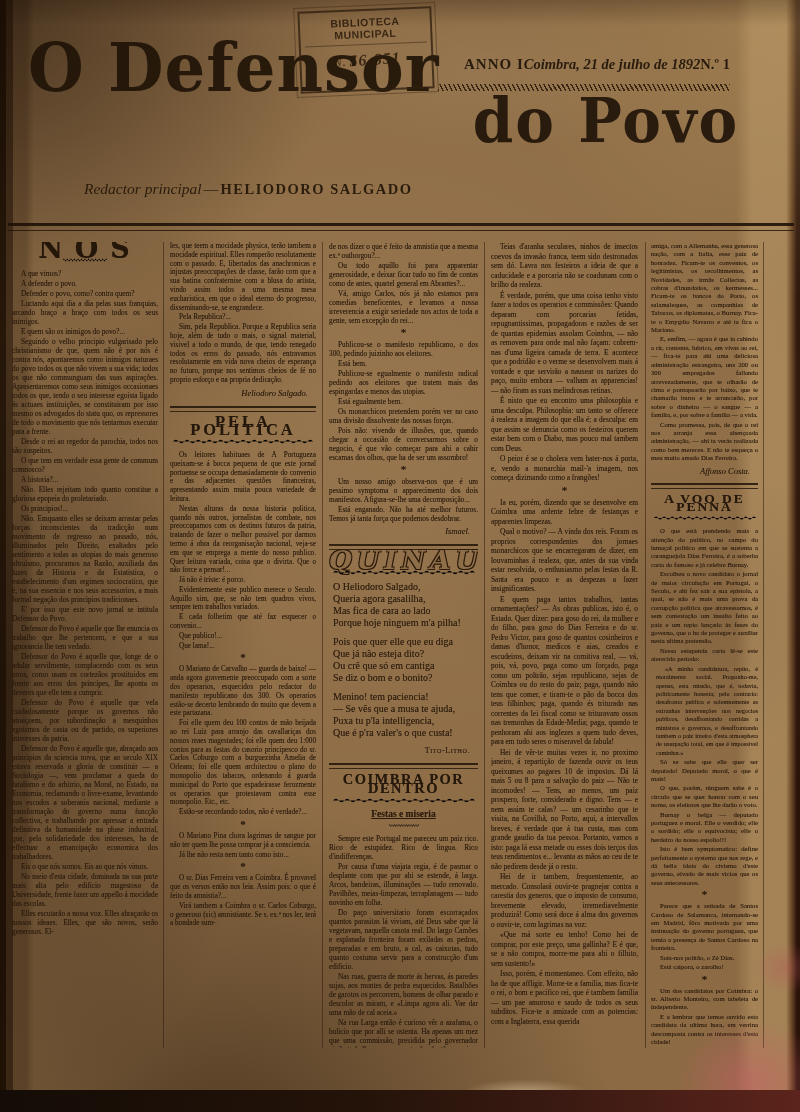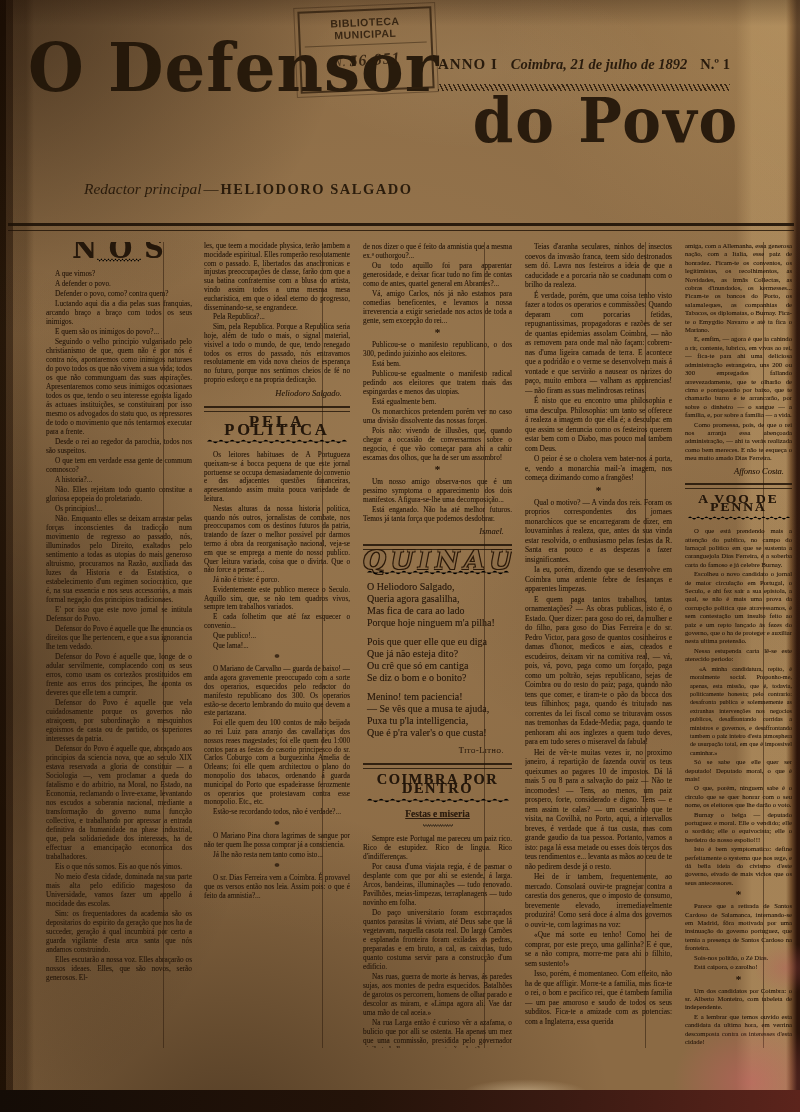--- a/index.html
+++ b/index.html
@@ -43,37 +43,37 @@
   .stamp-prefix{font-style:italic;font-size:15px;opacity:.75;}
   .stamp-number{font-style:italic;font-weight:bold;font-size:16px;letter-spacing:1px;
     display:inline-block;transform:rotate(-1.5deg);}
   .masthead{position:absolute;left:28px;top:36px;width:430px;
     font-family:"DejaVu Serif",serif;font-weight:bold;font-size:64px;line-height:1;
     color:rgba(32,20,8,.93);letter-spacing:1px;transform:scaleY(1.06);}
   .masthead2{position:absolute;left:420px;top:92px;width:372px;text-align:center;
     font-family:"DejaVu Serif",serif;font-weight:bold;font-size:58px;line-height:1;
     color:rgba(32,20,8,.92);letter-spacing:2px;transform:scaleY(1.05);}
   .issue-row{position:absolute;left:438px;top:56px;width:292px;display:flex;
-    justify-content:space-between;align-items:baseline;color:rgba(35,22,9,.95);}
+    justify-content:flex-end;align-items:baseline;color:rgba(35,22,9,.95);}
   .edition{font-weight:bold;font-size:15px;letter-spacing:1px;}
   .dateline{font-weight:bold;font-style:italic;font-size:14.5px;}
   .issue-no{font-weight:bold;font-size:14.5px;}
   .hatch-rule{position:absolute;left:438px;top:84px;width:292px;height:7px;
     background:repeating-linear-gradient(62deg, rgba(40,25,10,.85) 0 1.4px, transparent 1.4px 4px);}
   .editor-line{position:absolute;left:84px;top:180px;font-size:15px;color:rgba(38,24,10,.95);}
   .editor-label{font-style:italic;font-size:15.5px;}
   .editor-sep{padding:0 2px;}
   .editor-name{font-weight:bold;letter-spacing:1.5px;font-size:14.5px;}
   .main-rule{position:absolute;left:8px;top:223px;width:786px;height:4px;
     border-top:3.5px solid rgba(30,18,7,.9);border-bottom:1.5px solid rgba(30,18,7,.8);}
 
   
   .vrule{position:absolute;top:242px;height:806px;width:1px;background:rgba(46,28,13,.55);}
   .col{position:absolute;top:242px;height:806px;overflow:hidden;text-align:justify;
-    color:rgba(40,25,12,.93);text-shadow:0 0 .5px rgba(40,25,12,.55);margin-left:34px;}
+    color:rgba(40,25,12,.93);text-shadow:0 0 .5px rgba(40,25,12,.55);}
   #c1{left:12px;width:146px;font-size:7.3px;line-height:9.0px;}
   #c2{left:170px;width:146px;font-size:7.2px;line-height:8.8px;}
   #c3{left:329px;width:149px;font-size:7.3px;line-height:9.0px;}
   #c4{left:491px;width:147px;font-size:7.4px;line-height:9.5px;}
   #c5{left:651px;width:107px;font-size:6.7px;line-height:8.4px;}
   .t{margin:0 0 1px;text-indent:9px;}
   .cont{text-indent:0;}
   .sig{text-align:right;font-style:italic;font-size:8.5px;margin:4px 8px 4px 0;text-indent:0;}
   .sig-sc{text-align:right;font-variant:small-caps;font-style:normal;font-size:8px;letter-spacing:.6px;}
   .star{text-align:center;font-weight:bold;font-size:11px;line-height:9px;margin:3px 0;text-indent:0;}
@@ -142,27 +142,26 @@
     <p class="t">Luctando aqui dia a dia pelas suas franquias, arcando braço a braço com todos os seus inimigos.</p>
     <p class="t">E quem são os inimigos do povo?...</p>
     <p class="t">Seguindo o velho principio vulgarisado pelo christianismo de que, quem não é por nós é contra nós, apontaremos como inimigos naturaes do povo todos os que não vivem a sua vida; todos os que não communguam das suas aspirações. Apresentaremos como seus inimigos occasionaes todos os que, tendo o seu interesse egoista ligado ás actuaes instituições, se constituiram por isso mesmo os advogados do statu quo, os repressores de todo o movimento que nós tentarmos executar para a frente.</p>
     <p class="t">Desde o rei ao regedor da parochia, todos nos são suspeitos.</p>
     <p class="t">O que tem em verdade essa gente de commum comnosco?</p>
     <p class="t">A historia?...</p>
     <p class="t">Não. Elles rejeitam todo quanto constitue a gloriosa epopeia do proletariado.</p>
     <p class="t">Os principios!...</p>
     <p class="t">Não. Emquanto elles se deixam arrastar pelas forças inconscientes da tradicção num movimento de regresso ao passado, nós, illuminados pelo Direito, exaltados pelo sentimento a todas as utopias do mais generoso altruismo, procuramos na Razão, auxiliada das luzes da Historia e da Estatistica, o estabelecimento d'um regimen sociocratico, que é, na sua essencia e nos seus accessorios, a mais formal negação dos principios tradicionaes.</p>
     <p class="t">E' por isso que este novo jornal se intitula Defensor do Povo.</p>
-    <p class="t">Defensor do Povo é aquelle que lhe enuncia os direitos que lhe pertencem, e que a sua ignorancia lhe tem vedado.</p>
+    <p class="t">Defensor do Povo é aquelle que lhe enuncia os trabalho que lhe pertencem, e que a sua ignorancia lhe tem vedado.</p>
     <p class="t">Defensor do Povo é aquelle que, longe de o adular servilmente, complacendo com os seus erros, como usam os cortezãos prostituidos em frente aos erros dos principes, lhe aponta os deveres que elle tem a cumprir.</p>
     <p class="t">Defensor do Povo é aquelle que vela cuidadosamente porque os governos não atraiçoem, por subordinação a mesquinhos egoismos de casta ou de partido, os superiores interesses da patria.</p>
     <p class="t">Defensor do Povo é aquelle que, abraçado aos principios da sciencia nova, que ao seculo XIX estava reservada a gloria de constituir — a Sociologia —, vem proclamar a queda do fatalismo e do arbitrio, na Moral, no Estado, na Economia, reclamando o livre-exame, levantando nos escudos a soberania nacional, mediante a transformação do governo numa funcção collectiva, e trabalhando por apressar a entrada definitiva da humanidade na phase industrial, que, pela solidariedade dos interesses, ha de effectuar a emancipação economica dos trabalhadores.</p>
     <p class="t">Eis o que nós somos. Eis ao que nós vimos.</p>
-    <p class="t">No meio d'esta cidade, dominada na sua parte mais alta pelo edificio magestoso da Universidade, vamos fazer um appello á mocidade das escolas.</p>
-    <p class="t">Sim: os frequentadores da academia são os depositarios do espirito da geração que nos ha de succeder, geração á qual incumbirá por certo a guarda vigilante d'esta arca santa que nós andamos construindo.</p>
+    <p class="t">No meio d'esta cidade, dominada na sua parte mais alta pelo edificio magestoso da Universidade, frente fazer um appello á mocidade das escolas.</p>
     <p class="t">Elles escutarão a nossa voz. Elles abraçarão os nossos ideaes. Elles, que são novos, serão generosos. El-</p>
   </div>
 
   <div class="col" id="c2">
     <p class="t cont">les, que teem a mocidade physica, terão tambem a mocidade espiritual. Elles romperão resolutamente com o passado. E, libertados das anachronicas e injustas preoccupações de classe, farão com que a sua batina confraternise com a blusa do artista, vindo assim todos a uma mesma mesa eucharistica, em que o ideal eterno do progresso, disseminando-se, se engrandece.</p>
     <p class="t">Pela Republica?...</p>
     <p class="t">Sim, pela Republica. Porque a Republica seria hoje, além de tudo o mais, o signal material, visivel a todo o mundo, de que, tendo renegado todos os erros do passado, nós entravamos resolutamente em vida nova cheios de esperança no futuro, porque nos sentimos cheios de fé no proprio esforço e na propria dedicação.</p>
     <p class="sig">Heliodoro Salgado.</p>
     <div class="rule2"></div>
     <div class="sechead h-pela">PELA POLITICA</div>
@@ -178,20 +177,21 @@
     <p class="t">Que lama!...</p>
     <p class="star">*</p>
     <p class="t">O Mariano de Carvalho — guarda de baixo! — anda agora gravemente preoccupado com a sorte dos operarios, esquecidos pelo redactor do manifesto republicano dos 300. Os operarios estão-se decerto lembrando do muito que devem a este partazana.</p>
     <p class="t">Foi elle quem deu 100 contos de mão beijada ao rei Luiz para arranjo das cavallariças dos nossos reaes magestades; foi elle quem deu 1:000 contos para as festas do casorio principesco do sr. Carlos Coburgo com a burguezinha Amelia de Orleans; foi elle quem architectou o plano do monopolio dos tabacos, ordenando á guarda municipal do Porto que espadeirasse ferozmente os operarios que protestavam contra esse monopolio. Etc., etc.</p>
     <p class="t">Estão-se recordando todos, não é verdade?...</p>
     <p class="star">*</p>
     <p class="t">O Mariano Pina chora lagrimas de sangue por não ter quem lhe possa comprar já a consciencia.</p>
     <p class="t">Já lhe não resta nem tanto como isto...</p>
     <p class="star">*</p>
     <p class="t">O sr. Dias Ferreira vem a Coimbra. É provavel que os versos então nos leia. Assim pois: o que é feito da amnistia?...</p>
+    <p class="t">Virá tambem a Coimbra o sr. Carlos Coburgo, o generoso (sic) amnistiante. Se s. ex.ª nos ler, terá a bondade sum-</p>
   </div>
 
   <div class="col" id="c3">
     <p class="t cont">de nos dizer o que é feito da amnistia que a mesma ex.ª outhorgou?...</p>
     <p class="t">Ou todo aquillo foi para apparentar generosidade, e deixar ficar tudo no fim de contas como de antes, quartel general em Abrantes?...</p>
     <p class="t">Vá, amigo Carlos, nós já não estamos para comedias beneficentes, e levamos a nossa irreverencia a exigir seriedade nos actos de toda a gente, sem excepção do rei...</p>
     <p class="star">*</p>
     <p class="t">Publicou-se o manifesto republicano, o dos 300, pedindo juizinho aos eleitores.</p>
     <p class="t">Está bem.</p>
     <p class="t">Publicou-se egualmente o manifesto radical pedindo aos eleitores que tratem mais das espingardas e menos das utopias.</p>
@@ -235,22 +235,22 @@
     <p class="t">Nas ruas, guerra de morte ás hervas, ás paredes sujas, aos montes de pedra esquecidos. Batalhões de garotos os percorrem, homens de olhar parado e descolor as miram, e «Limpa agora ali. Vae dar uma mão de cal aceia.»</p>
     <p class="t">Na rua Larga então é curioso vêr a azafama, o bulicio que por alli se ostenta. Ha apenas um mez que uma commissão, presidida pelo governador civil, trabalha na ornamentação de tão preciosa coisa, e já estão direitos ao ar uns 30 pinheiros azulados, que de longe semelham as tochas d'um enterro serio. Já é trabalho, hão de convir!</p>
   </div>
 
   <div class="col" id="c4">
     <p class="t">Teias d'aranha seculares, ninhos de insectos coevos da invasão franca, teem sido destronados sem dó. Lavra nos festeiros a ideia de que a caducidade e a porcaria não se coadunam com o brilho da realeza.</p>
     <p class="t">É verdade, porém, que uma coisa tenho visto fazer a todos os operarios e commissões: Quando deparam com porcarias fetidas, repugnantissimas, propagadoras e razões de ser de quantas epidemias assolam Coimbra, — não as removem para onde mal não façam: cobrem-nas d'uma ligeira camada de terra. E acontece que a podridão e o verme se desenvolvem mais á vontade e que servirão a nausear os narizes do paço, muito embora — valham as apparencias! — não firam as suas melindrosas retinas.</p>
     <p class="t">É nisto que eu encontro uma philosophia e uma desculpa. Philosophia: um tanto se offerece á realeza a imagem do que ella é; a desculpa: em que assim se denuncia como os festeiros querem estar bem com o Diabo, mas pouco mal tambem com Deus.</p>
     <p class="t">O peior é se o cholera vem bater-nos á porta, e, vendo a monarchia mail-'a imagem, nos começa dizimando como a frangões!</p>
     <p class="star">*</p>
+    <p class="t">Ia eu, porém, dizendo que se desenvolve em Coimbra uma ardente febre de festanças e apparentes limpezas.</p>
     <p class="t">Qual o motivo? — A vinda dos reis. Foram os proprios correspondentes dos jornaes monarchicos que se encarregaram de dizer, em louvaminhas á realeza, que, antes da sua vinda estar resolvida, o enthusiasmo pelas festas da R. Santa era pouco e as despezas a fazer insignificantes.</p>
-    <p class="t">Ia eu, porém, dizendo que se desenvolve em Coimbra uma ardente febre de festanças e apparentes limpezas.</p>
     <p class="t">E quem paga tantos trabalhos, tantas ornamentações? — As obras publicas, isto é, o Estado. Quer dizer: para goso do rei, da mulher e do filho, para goso do Dias Ferreira e do sr. Pedro Victor, para goso de quantos cosinheiros e damas d'honor, medicos e aias, creados e escudeiros, deixam vir na comitiva real, — vá, pois, vá, povo, paga como um forçado, paga como um poltrão, sejas republicano, sejas de Coimbra ou do resto do paiz; paga, quando não tens que comer, e tiram-te o pão da bocca dos teus filhinhos; paga, quando és triturado nas correntes da lei fiscal como se trituravam ossos nas tremonhas da Edade-Media; paga, quando te penhoram ahi aos inglezes a quem tudo deves, para em tudo seres o miseravel da fabula!</p>
     <p class="t">Hei de vêr-te muitas vezes ir, no proximo janeiro, á repartição de fazenda ouvir os teus queixumes ao pagares 10 de impostos. Dá lá mais 5 ou 8 para a salvação do paiz — Não te incomodes! — Tens, ao menos, um paiz prospero, forte, considerado e digno. Tens — e nem assim te calas? — um cesarinho que te visita, na Covilhã, no Porto, aqui, a intervallos breves, é verdade que á tua custa, mas com grande gaudio da tua pessoa. Portanto, vamos a isto: paga lá essa metade ou esses dois terços dos teus rendimentos e... levanta as mãos ao ceu de te não pedirem desde já o resto.</p>
     <p class="t">Hei de ir tambem, frequentemente, ao mercado. Consolará ouvir-te pragnejar contra a carestia dos generos, que o imposto de consumo, brevemente elevado, irremediavelmente produzirá! Como será doce á alma dos governos o ouvir-te, com lagrimas na voz:</p>
     <p class="t">«Que má sorte eu tenho! Como hei de comprar, por este preço, uma gallinha? E é que, se a não compra, morre-me para ahi o filhito, sem sustento!»</p>
     <p class="t">Isso, porém, é momentaneo. Com effeito, não ha de que affligir. Morre-te a familia, mas fica-te o rei, o bom e pacifico rei, que é tambem familia — um pae amoroso e saudo de todos os seus subditos. Fica-te a amizade com as potencias: com a Inglaterra, essa querida</p>
   </div>
 
   <div class="col" id="c5">
     <p class="t cont">amiga, com a Allemanha, essa generosa nação, com a Italia, esse paiz de honradez. Ficam-te os conventos, os legitimistas, os recolhimentos, as Novidades, as irmãs Collectas, as cobras d'inundados, os kermesses... Ficam-te os bancos do Porto, os salamaleques, as companhias de Tabacos, os diplomatas, o Burnay. Fica-te o Emygdio Navarro e até ta fica o Mariano.</p>
     <p class="t">E, emfim, — agora é que ia cahindo a rir, contente, lubrico, em vivas ao rei, — fica-te para ahi uma deliciosa administração estrangeira, uns 200 ou 300 empregados fallando arrevezadamente, que te olharão de cima e pontapearão por baixo, que te chamarão burro e te arrancarão, por sobre o dinheiro — o sangue — a familia, e, por sobre a familia — a vida.</p>

